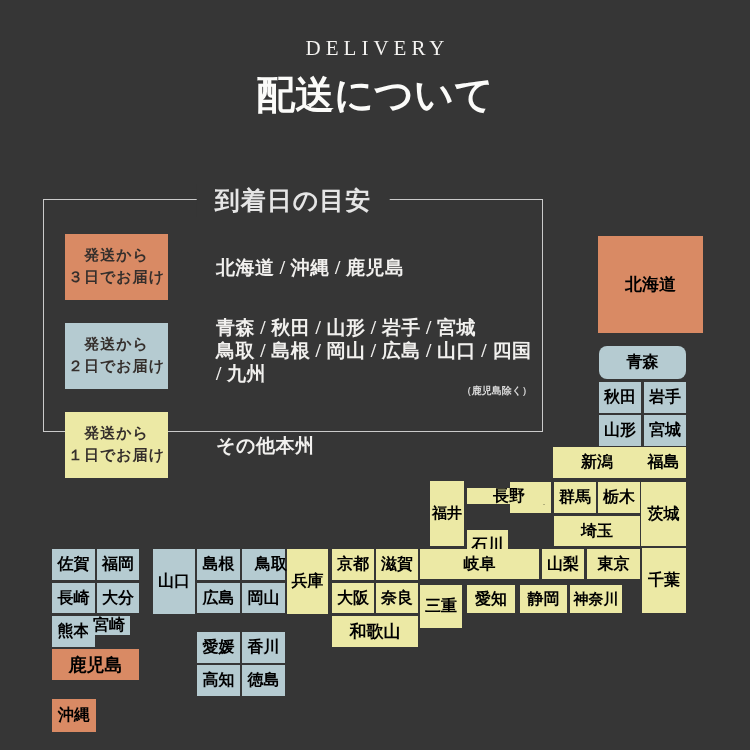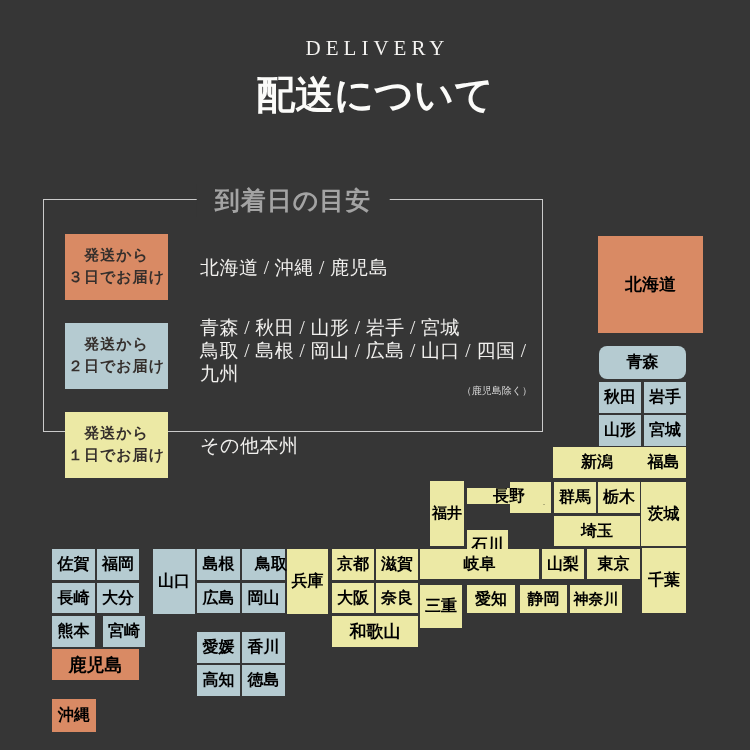--- a/index.html
+++ b/index.html
@@ -29,36 +29,36 @@
   .legend{
     position:absolute;left:43px;top:199px;
     width:500px;height:233px;
     border:1px solid #cbcbcb;
     box-sizing:border-box;
   }
   .legend-title{
     position:absolute;top:-16px;left:50%;transform:translateX(-50%);
     background:var(--bg,#363636);
     padding:0 18px;white-space:nowrap;
-    color:#a3a3a3;font-size:25px;font-weight:600;letter-spacing:1px;
+    color:#e5e5e5;font-size:25px;font-weight:600;letter-spacing:1px;
   }
   .legend-rows{position:absolute;left:21px;top:34px;right:10px;}
   .legend-row{display:flex;align-items:center;margin-bottom:16px;min-height:50px;}
   .legend-badge{
     width:103px;height:66px;flex:0 0 103px;
     display:flex;flex-direction:column;align-items:center;justify-content:center;
     color:#352f2c;font-size:15px;font-weight:700;line-height:1.45;letter-spacing:1px;
     text-align:center;
   }
   .legend-badge.orange{background:var(--orange,#d98a64);}
   .legend-badge.blue{background:var(--blue,#b5cbd1);}
   .legend-badge.yellow{background:var(--yellow,#ece9a5);}
   .legend-desc{
-    margin-left:32px;color:#f1f0ee;
-    font-size:19px;line-height:23px;letter-spacing:0.5px;
+    margin-left:48px;color:#f1f0ee;
+    font-size:19px;line-height:23px;letter-spacing:0.5px;font-weight:bold;
   }
   .legend-desc .note{
     display:block;text-align:right;
     font-size:10px;line-height:11px;color:#d9d9d9;letter-spacing:0;
   }
 
   
   .map{position:absolute;left:0;top:0;width:750px;height:750px;}
   .tile{
     position:absolute;box-sizing:border-box;
@@ -152,18 +152,18 @@
       <div class="tile blue" style="left: 242px; top: 583px; width: 43px; height: 30px;">岡山</div>
       <div class="tile blue" style="left: 197px; top: 632px; width: 43px; height: 31px;">愛媛</div>
       <div class="tile blue" style="left: 242px; top: 632px; width: 43px; height: 31px;">香川</div>
       <div class="tile blue" style="left: 197px; top: 665px; width: 43px; height: 31px;">高知</div>
       <div class="tile blue" style="left: 242px; top: 665px; width: 43px; height: 31px;">徳島</div>
       <div class="tile blue" style="left: 52px; top: 549px; width: 43px; height: 31px;">佐賀</div>
       <div class="tile blue" style="left: 97px; top: 549px; width: 42px; height: 31px;">福岡</div>
       <div class="tile blue" style="left: 52px; top: 583px; width: 43px; height: 30px;">長崎</div>
       <div class="tile blue" style="left: 97px; top: 583px; width: 42px; height: 30px;">大分</div>
       <div class="tile blue" style="left: 52px; top: 616px; width: 43px; height: 31px;">熊本</div>
-      <div class="tile blue" style="left: 103px; top: 616px; width: 42px; height: 31px; text-align: right;">宮崎</div>
+      <div class="tile blue" style="left: 88px; top: 616px; width: 42px; height: 19px; text-align: right;">宮崎</div>
       <div class="tile orange" style="left: 52px; top: 649px; width: 87px; height: 31px; font-size: 18px;">鹿児島</div>
       <div class="tile orange" style="left: 52px; top: 699px; width: 44px; height: 33px;">沖縄</div>
     </div>
 
 </div>
 
 </body></html>

